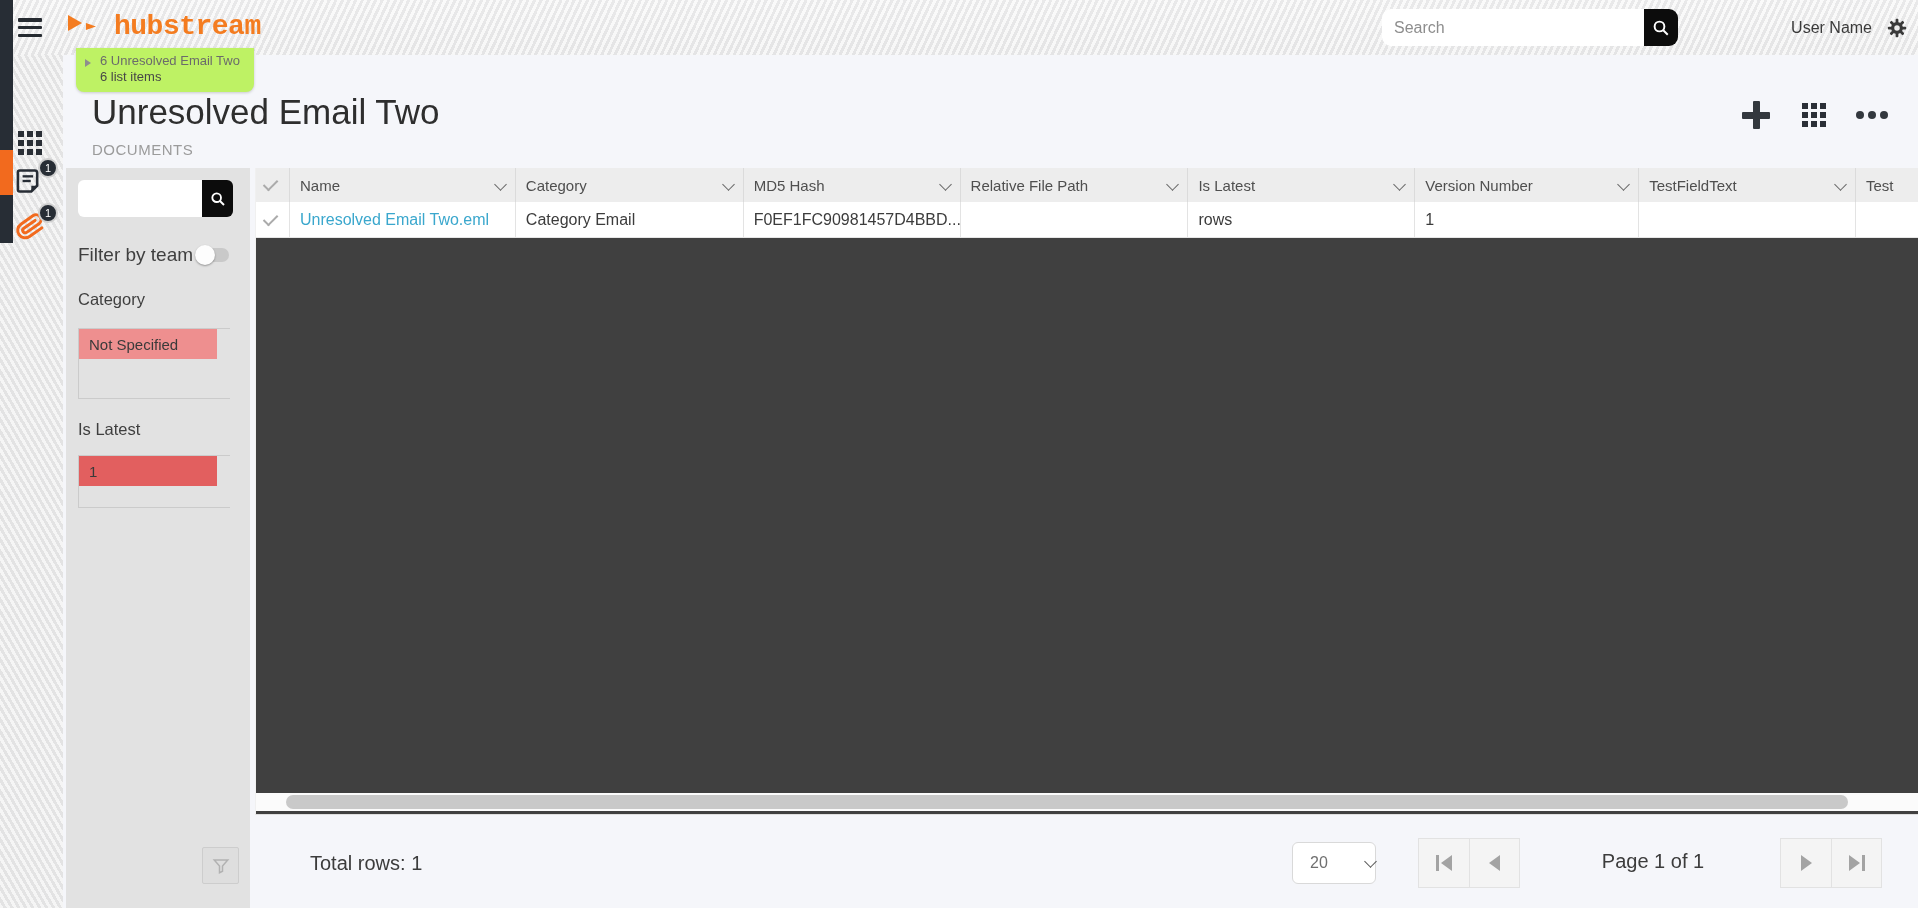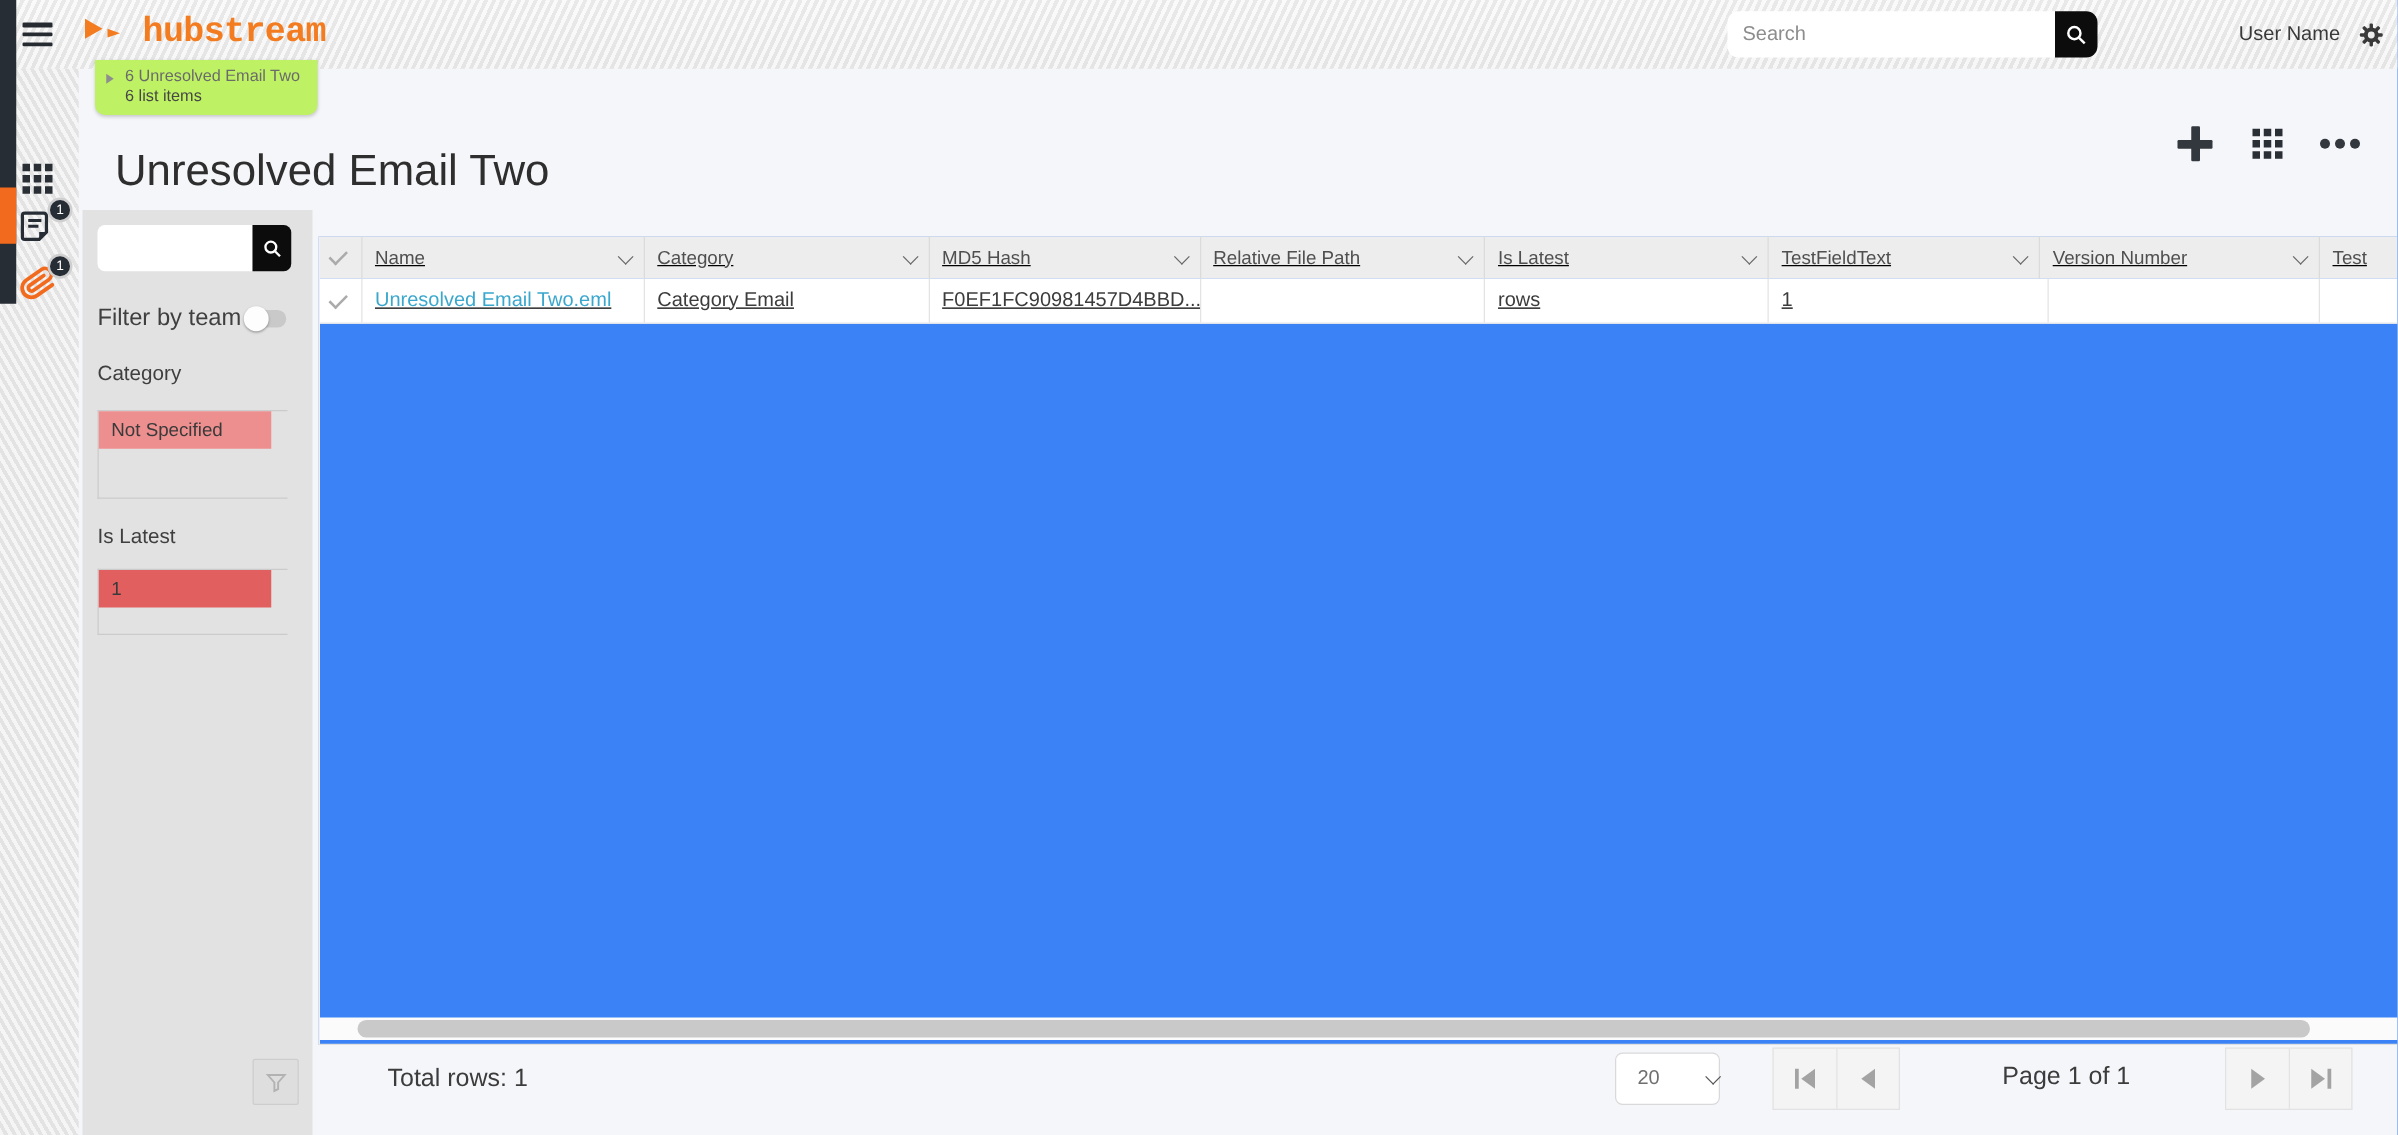--- a/index.html
+++ b/index.html
@@ -53,21 +53,21 @@
   
   .crumb { position:absolute; left:76px; top:48px; min-width:178px; background:#bef264;
     border-radius:0 0 8px 8px; box-shadow:0 1px 3px rgba(0,0,0,.18);
     padding:5px 12px 6px 24px; z-index:4; cursor:pointer; }
   .crumb-tri { position:absolute; left:9px; top:11px; width:0; height:0;
     border-left:6px solid #8e8e8e; border-top:4px solid transparent; border-bottom:4px solid transparent; }
   .crumb-l1 { font-size:13px; color:#6b6b6b; line-height:1.25; }
   .crumb-l2 { font-size:13px; color:#474747; line-height:1.25; }
 
   
-  .title-block { position:absolute; left:92px; top:92px;margin-top:25px; }
+  .title-block { position:absolute; left:92px; top:92px; }
   .page-title { font-size:35px; font-weight:400; color:#2e2e2e; }
   .page-subtitle { margin-top:9px; font-size:15px; color:#9b9b9b; letter-spacing:.5px; }
 
   .page-actions { position:absolute; top:99px; left:1740px; display:flex; align-items:center; gap:26px; }
   .icon-btn { cursor:pointer; display:flex; align-items:center; justify-content:center; width:32px; height:32px; }
   .plus-icon { position:relative; width:28px; height:28px; }
   .plus-icon:before, .plus-icon:after { content:""; position:absolute; background:#33383e; border-radius:1px; }
   .plus-icon:before { left:10.5px; top:0; width:7px; height:28px; }
   .plus-icon:after { left:0; top:10.5px; width:28px; height:7px; }
   .dots-icon { display:flex; gap:4px; }
@@ -93,22 +93,22 @@
   .chip { height:30px; display:flex; align-items:center; padding-left:10px;
     font-size:15px; color:#3a3a3a; width:138px; cursor:pointer; }
   .chip.pink { background:#ee8f8f; }
   .chip.red { background:#e25f5f; }
 
   .funnel-btn { position:absolute; right:11px; bottom:24px; width:37px; height:37px;
     background:#dedede; border:1px solid #cdcdcd; border-radius:2px;
     display:flex; align-items:center; justify-content:center; cursor:pointer; }
 
   
-  .table-card { position:absolute; left:255px; top:189px; width:1663px; height:647px;
-    background:#3b82f6; border-bottom:1px solid #dfdfdf; border-left:1px solid #f0f0f0;text-decoration:underline; }
+  .table-card { position:absolute; left:255px; top:168px; width:1663px; height:647px;
+    background:#404040; border-bottom:1px solid #dfdfdf; border-left:1px solid #f0f0f0; }
   .thead { display:flex; height:34px; background:#ededed; }
   .trow { display:flex; height:36px; background:#fff; border-bottom:1px solid #e6e6e6; }
   .th, .td { position:relative; display:flex; align-items:center; padding:0 26px 0 10px;
     border-right:1px solid #dbdbdb; overflow:hidden; white-space:nowrap; }
   .td { border-right:1px solid #e3e3e3; font-size:16px; color:#3c3c3c; }
   .th { font-size:15px; color:#4f4f4f; cursor:pointer; }
   .th .chev { position:absolute; right:10px; top:12px; }
   .chk-col { width:34px; justify-content:center; padding:0; }
   .c1 { width:226px; } .c2 { width:228px; } .c3 { width:217px; } .c4 { width:228px; }
   .c5 { width:227px; } .c6 { width:224px; } .c7 { width:217px; } .c8 { width:62px; border-right:none; }
@@ -310,26 +310,26 @@
         <span class="chev"></span>
       </div>
     <div class="th c4">
         <span>Relative File Path</span>
         <span class="chev"></span>
       </div>
     <div class="th c5">
         <span>Is Latest</span>
         <span class="chev"></span>
       </div>
+    <div class="th c6">
+        <span>Version Number</span>
+        <span class="chev"></span>
+      </div>
     <div class="th c7">
         <span>TestFieldText</span>
-        <span class="chev"></span>
-      </div>
-    <div class="th c6">
-        <span>Version Number</span>
         <span class="chev"></span>
       </div>
     <div class="th c8">
         <span>Test</span>
       </div>
   </div>
 
   <div class="trow">
     <div class="td chk-col">
         <div class="check"></div>

